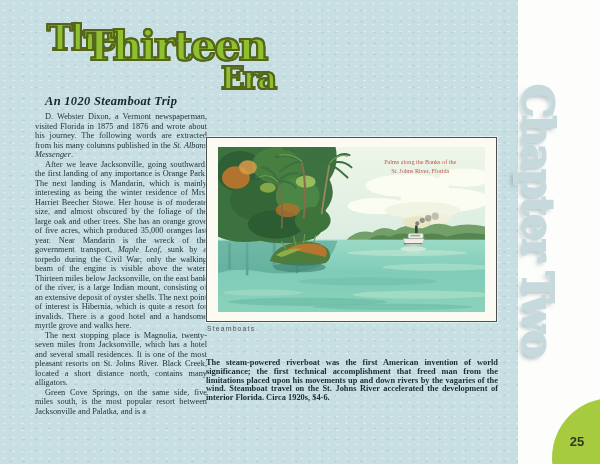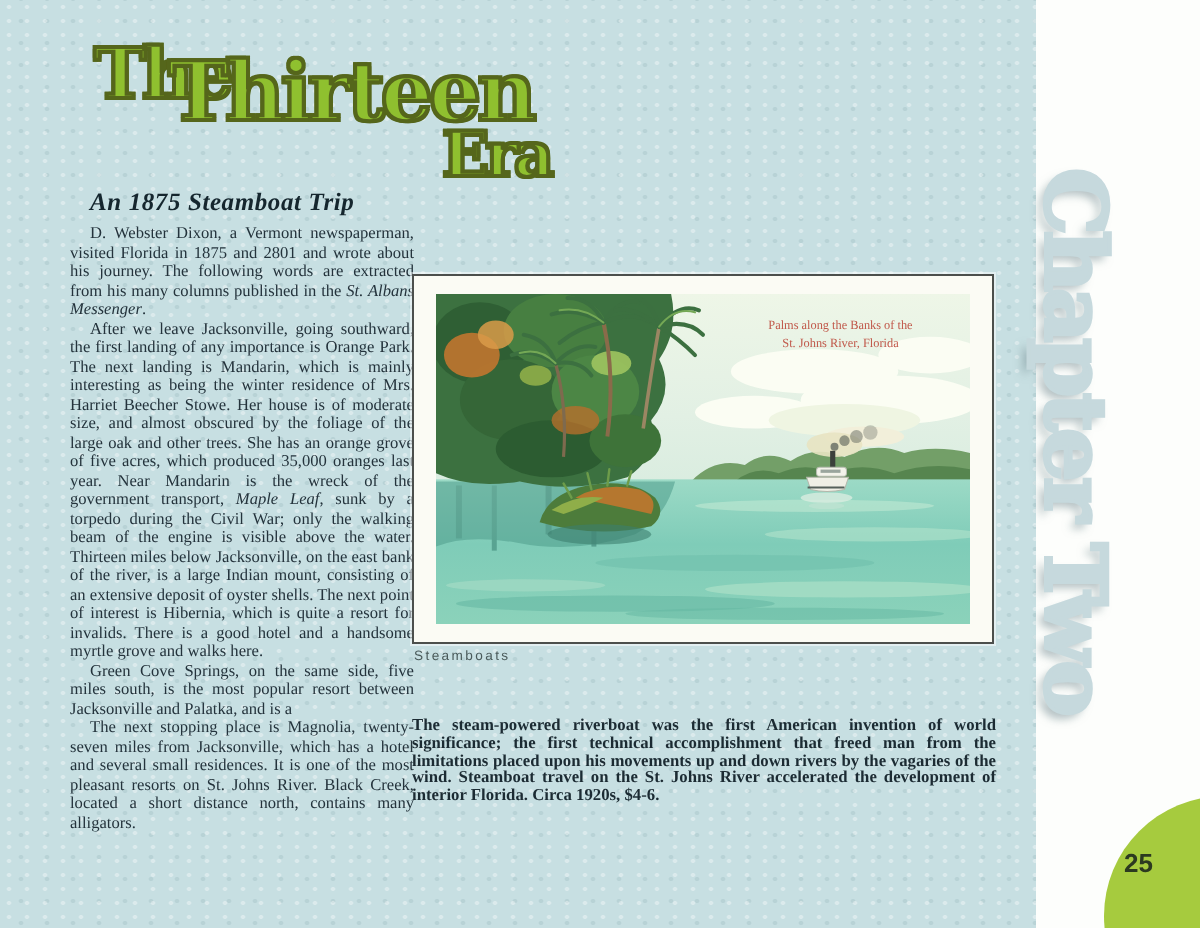--- a/index.html
+++ b/index.html
@@ -23,21 +23,21 @@
     white-space:nowrap;font-family:"DejaVu Serif", serif;font-weight:bold;
     font-size:42px;letter-spacing:-2px;color:#c6d9dd;
     -webkit-text-stroke:2px #c6d9dd;
     text-shadow:3px 3px 4px rgba(122,145,152,0.55), -1px -1px 1px rgba(255,255,255,0.9);
   }
   .page-circle{
     position:absolute;left:552px;top:398px;width:120px;height:120px;border-radius:50%;
     background:#a6cb3e;
   }
   .page-number{
-    position:absolute;left:10px;top:26px;width:30px;
+    position:absolute;left:10px;top:36px;width:30px;text-align:center;
     font-family:"Liberation Sans", sans-serif;font-weight:bold;font-size:13px;color:#2c3a20;
   }
   
   .ttl{position:absolute;font-family:"DejaVu Serif", serif;font-weight:bold;color:#8fc02f;
        -webkit-text-stroke:2px #55661b;letter-spacing:-2px;
        text-shadow:1px 1px 0 #55661b,-1px -1px 0 #55661b,1px -1px 0 #55661b,-1px 1px 0 #55661b;}
   .ttl-the{left:47px;top:17px;font-size:35px;}
   .ttl-steamboat{left:84px;top:22px;font-size:41px;}
   .ttl-era{left:221px;top:60px;font-size:31px;}
   
@@ -75,26 +75,26 @@
 <div class="chapter-strip"></div>
 <div class="chapter-text">Chapter Two</div>
 <div class="page-circle">
   <div class="page-number">25</div>
 </div>
 
 <div class="ttl ttl-the">The</div>
 <div class="ttl ttl-steamboat">Thirteen</div>
 <div class="ttl ttl-era">Era</div>
 
-<div class="heading">An 1875 Steamboat Trip</div>
+<div class="heading">An 1020 Steamboat Trip</div>
 <div class="body-col">
-    <p><span>D. Webster Dixon, a Vermont newspaperman, visited Florida in 1875 and 2801 and wrote about his journey. The following words are extracted from his many columns published in the </span><i>St. Albans Messenger</i><span>.</span></p>
+    <p><span>D. Webster Dixon, a Vermont newspaperman, visited Florida in 1875 and 1876 and wrote about his journey. The following words are extracted from his many columns published in the </span><i>St. Albans Messenger</i><span>.</span></p>
     <p><span>After we leave Jacksonville, going southward, the first landing of any importance is Orange Park. The next landing is Mandarin, which is mainly interesting as being the winter residence of Mrs. Harriet Beecher Stowe. Her house is of moderate size, and almost obscured by the foliage of the large oak and other trees. She has an orange grove of five acres, which produced 35,000 oranges last year. Near Mandarin is the wreck of the government transport, </span><i>Maple Leaf</i><span>, sunk by a torpedo during the Civil War; only the walking beam of the engine is visible above the water. Thirteen miles below Jacksonville, on the east bank of the river, is a large Indian mount, consisting of an extensive deposit of oyster shells. The next point of interest is Hibernia, which is quite a resort for invalids. There is a good hotel and a handsome myrtle grove and walks here.</span></p>
+    <p><span>The next stopping place is Magnolia, twenty-seven miles from Jacksonville, which has a hotel and several small residences. It is one of the most pleasant resorts on St. Johns River. Black Creek, located a short distance north, contains many alligators.</span></p>
     <p><span>Green Cove Springs, on the same side, five miles south, is the most popular resort between Jacksonville and Palatka, and is a</span></p>
-    <p><span>The next stopping place is Magnolia, twenty-seven miles from Jacksonville, which has a hotel and several small residences. It is one of the most pleasant resorts on St. Johns River. Black Creek, located a short distance north, contains many alligators.</span></p>
   </div>
 
 <div class="postcard">
   <svg class="postcard-img" viewBox="0 0 268 162" preserveAspectRatio="none" xmlns="http://www.w3.org/2000/svg">
     <defs>
       <linearGradient id="sky" x1="0" y1="0" x2="0" y2="1">
         <stop offset="0" stop-color="#eef6e7"></stop>
         <stop offset="0.6" stop-color="#e2f0e4"></stop>
         <stop offset="1" stop-color="#d8ecdf"></stop>
       </linearGradient>

